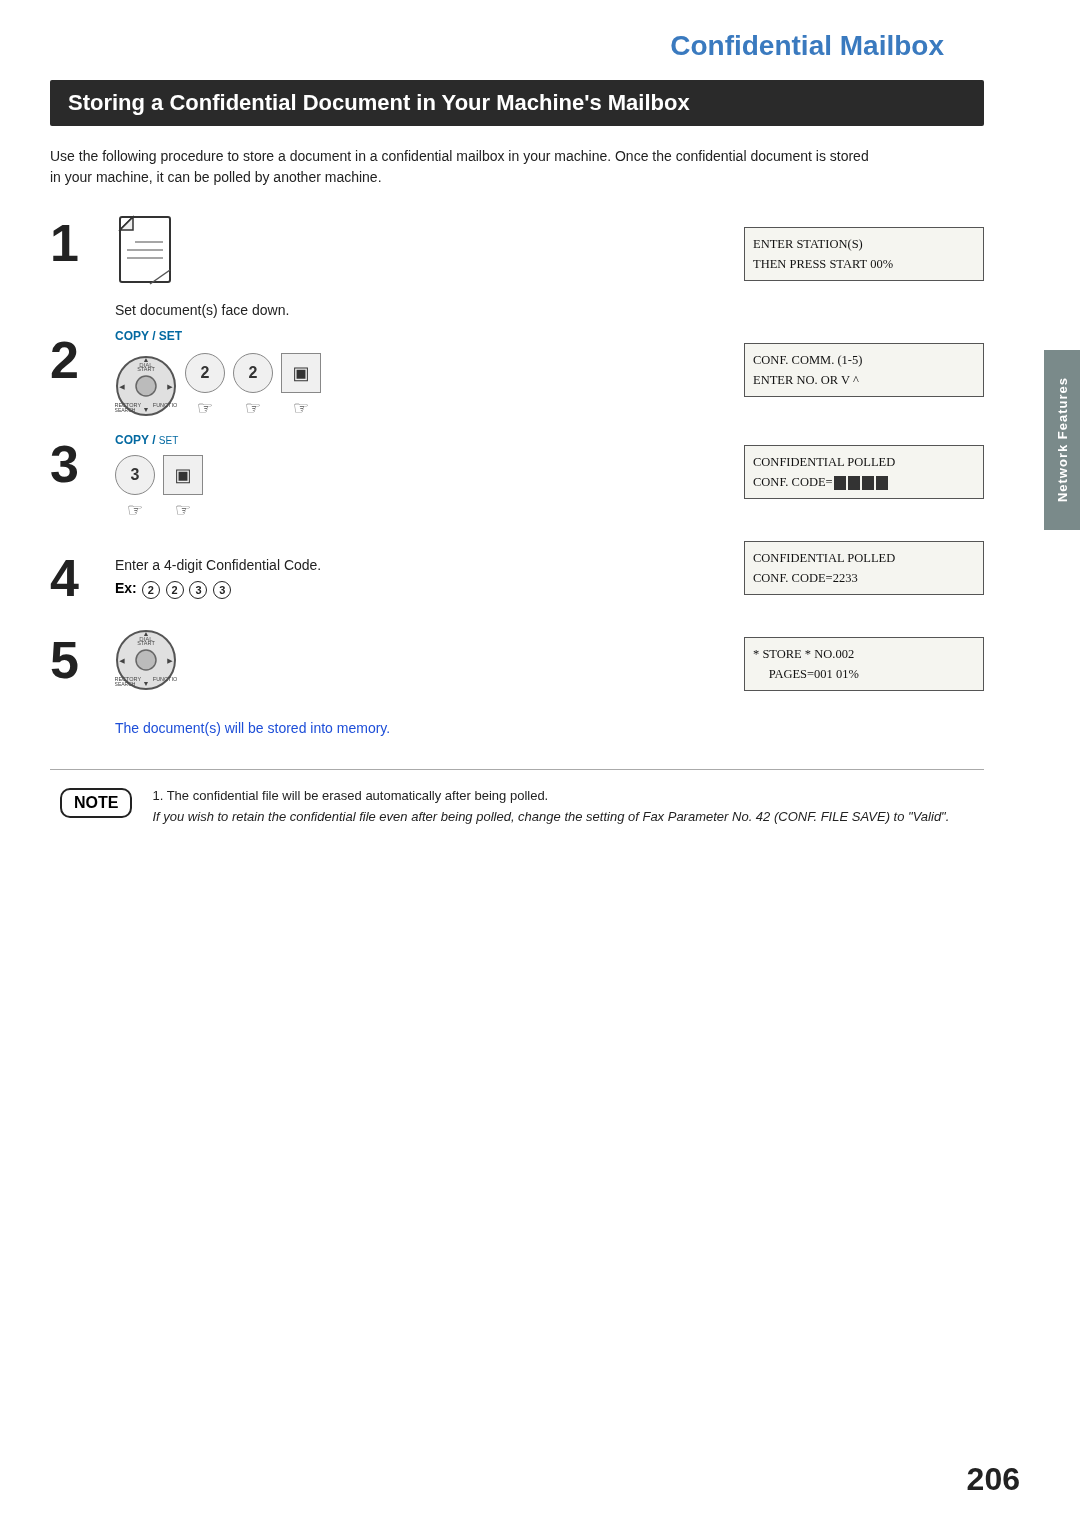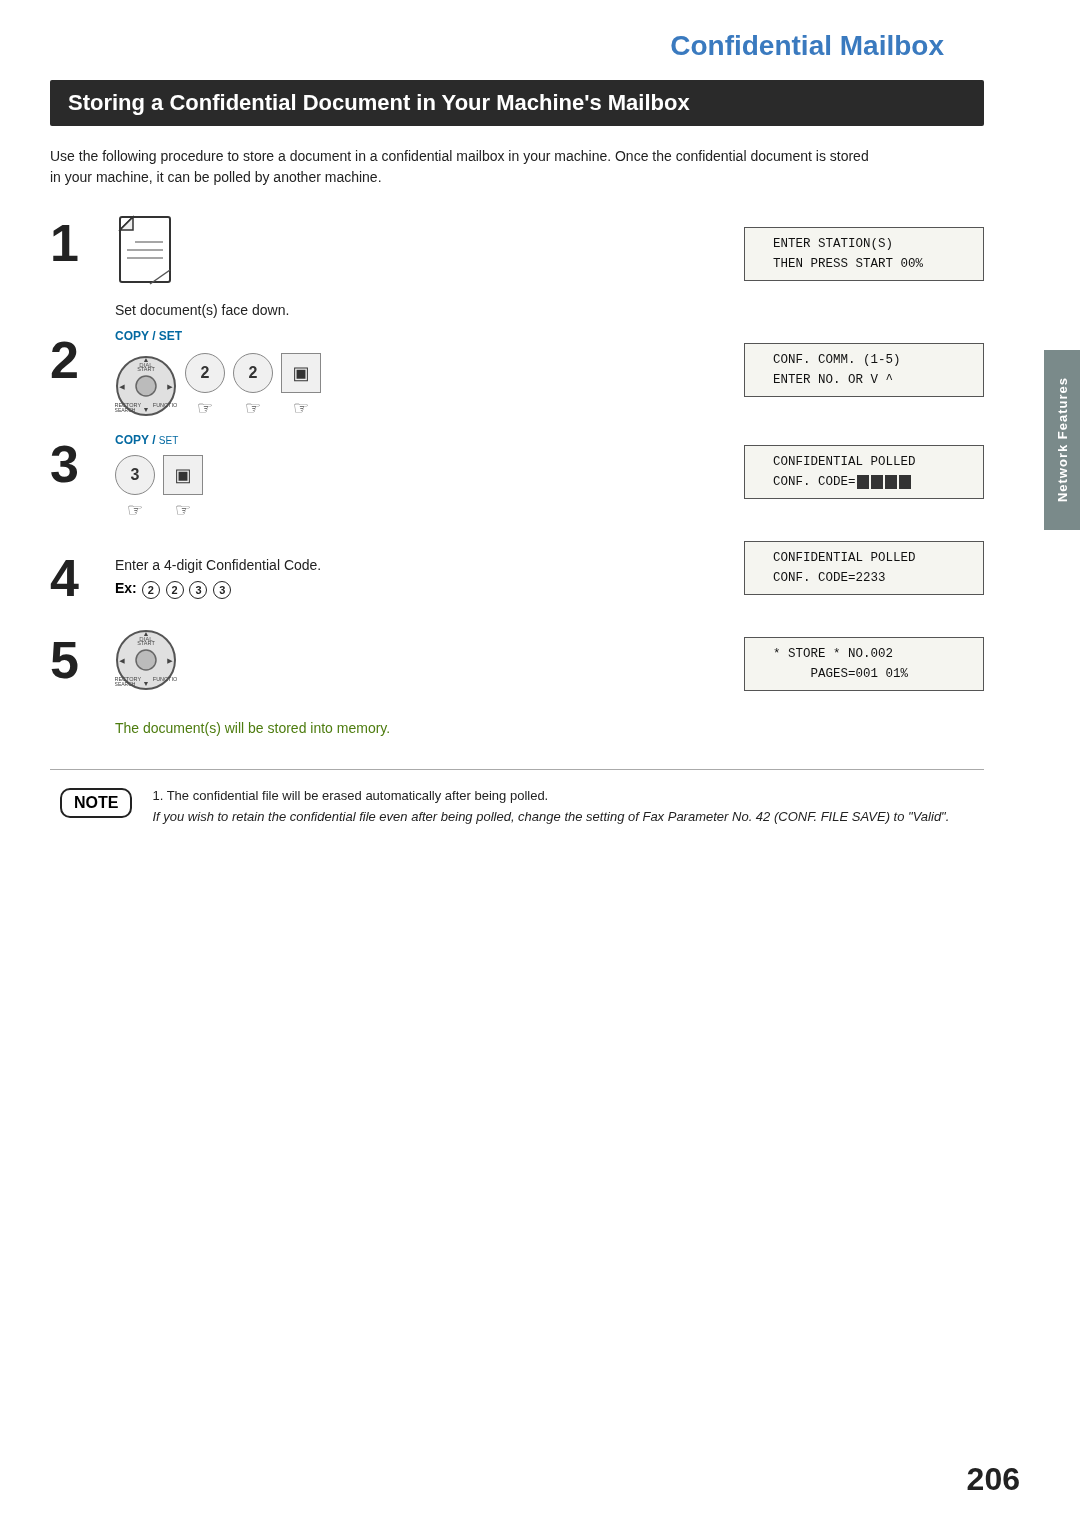--- a/index.html
+++ b/index.html
@@ -91,22 +91,22 @@
       padding-left: 10px;
       display: flex;
       flex-direction: column;
       justify-content: center;
     }
 
     
     .display-box {
       border: 1px solid #555;
       background: #f5f5f0;
-      padding: 6px 28px;
-      font-family: Liberation Mono, monospace;
+      padding: 6px 8px;
+      font-family: Liberation Serif, serif;
       font-size: 12.5px;
       line-height: 1.6;
       color: #111;
       min-width: 210px;
     }
 
     
     .doc-icon {
       width: 70px;
       height: 80px;
@@ -206,21 +206,21 @@
       width: 12px;
       height: 14px;
       background: #333;
       margin: 0 1px;
       vertical-align: middle;
     }
 
     
     .step5-text {
       font-size: 14px;
-      color: #4d7c0f;
+      color: #1d4ed8;
       line-height: 1.6;
       margin-top: 0;
       max-width: 500px;
     }
 
     
     .bottom-divider {
       border: none;
       border-top: 1.5px solid #aaa;
       margin: 30px 0 16px 0;

